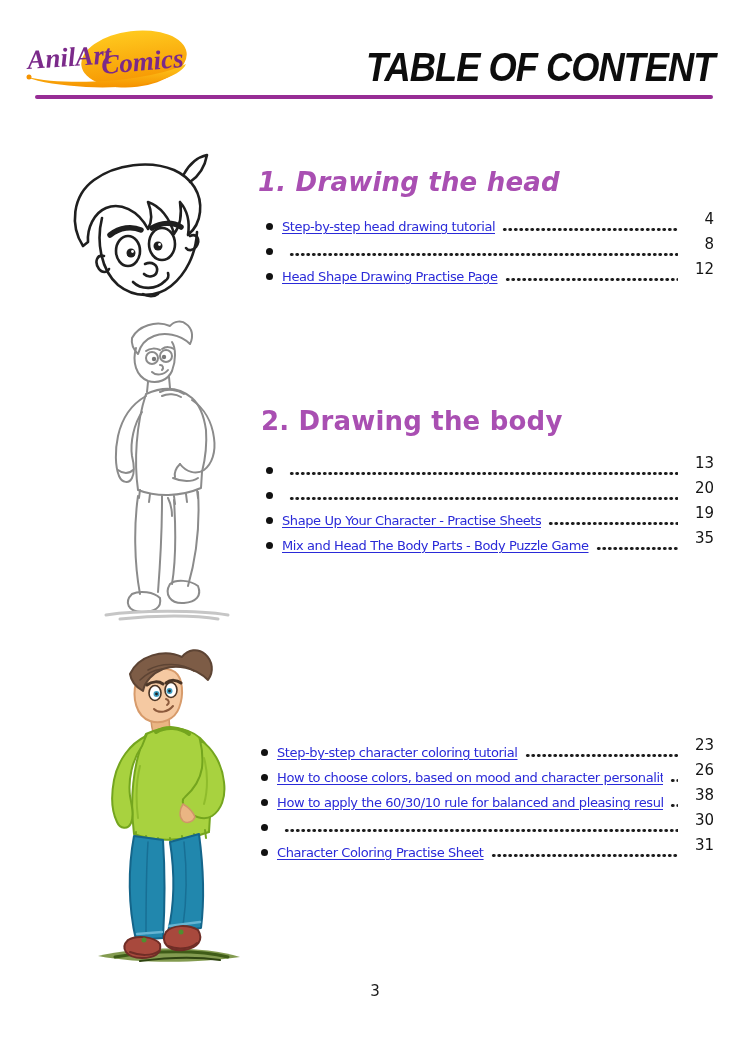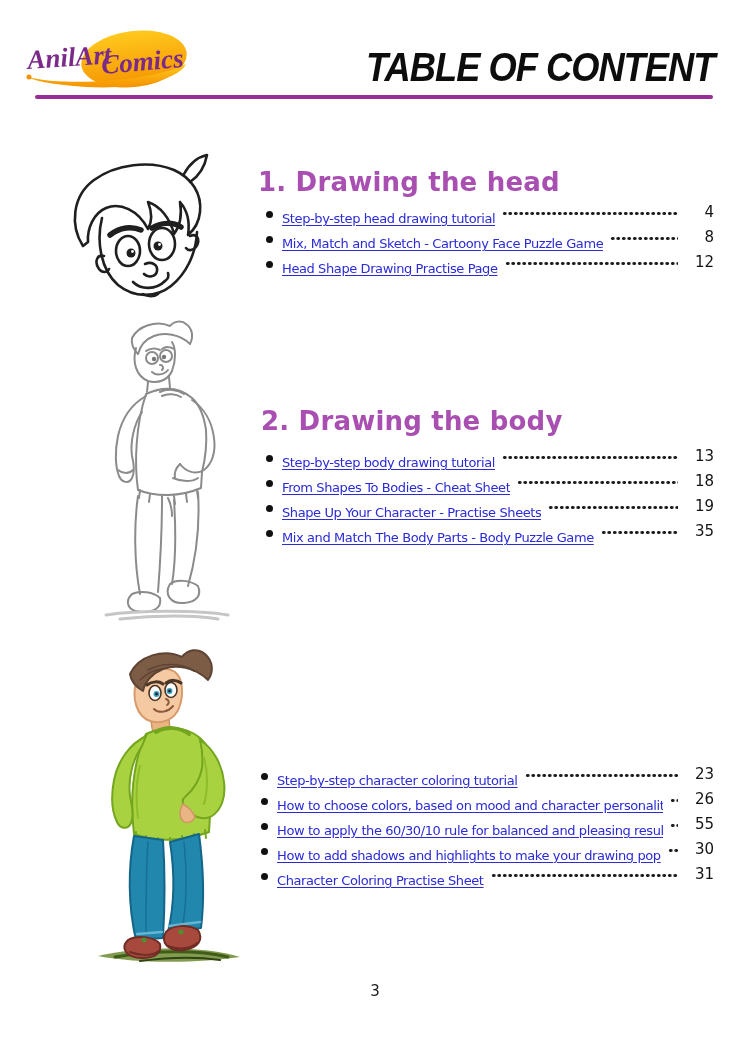--- a/index.html
+++ b/index.html
@@ -41,31 +41,32 @@
   }
 
   
   .section-heading {
     position: absolute;
     color: #a94fb2;
     font-size: 26px;
     letter-spacing: 0.2px;
     white-space: nowrap;
   }
-  #heading-1 { left: 258px; top: 167px; }
+  #heading-1 { left: 258px; top: 167px; font-style: italic; }
   #heading-2 { left: 261px; top: 406px; text-align: center; }
   #heading-3 { left: 252px; top: 691px; }
 
   .toc-list { position: absolute; }
   #list-1 { left: 266px; top: 211px; width: 448px; }
   #list-2 { left: 266px; top: 455px; width: 448px; }
-  #list-3 { left: 261px; top: 737px; width: 453px; margin-top: 36px; }
+  #list-3 { left: 261px; top: 737px; width: 453px; }
 
   .toc-row {
     display: flex;
+    align-items: flex-end;
     height: 25px;
   }
   .bullet {
     flex: 0 0 auto;
     width: 7px; height: 7px;
     border-radius: 50%;
     background: #111;
     margin: 0 9px 6px 0;
   }
   .toc-link {
@@ -228,55 +229,52 @@
   <h2 id="heading-1" class="section-heading">1. Drawing the head</h2>
   <div id="list-1" class="toc-list">
     <div class="toc-row">
       <span class="bullet"></span>
       <a class="toc-link">Step-by-step head drawing tutorial</a>
       <span class="leader"></span>
       <span class="pagenum">4</span>
     </div>
     <div class="toc-row">
       <span class="bullet"></span>
-      <a class="toc-link">Mix, Match and Sketch - Cartoony Face Puzzle Game</a>
       <span class="leader"></span>
       <span class="pagenum">8</span>
     </div>
     <div class="toc-row">
       <span class="bullet"></span>
       <a class="toc-link">Head Shape Drawing Practise Page</a>
       <span class="leader"></span>
       <span class="pagenum">12</span>
     </div>
   </div>
 
   <h2 id="heading-2" class="section-heading">2. Drawing the body</h2>
   <div id="list-2" class="toc-list">
     <div class="toc-row">
       <span class="bullet"></span>
-      <a class="toc-link">Step-by-step body drawing tutorial</a>
       <span class="leader"></span>
       <span class="pagenum">13</span>
     </div>
     <div class="toc-row">
       <span class="bullet"></span>
-      <a class="toc-link">From Shapes To Bodies - Cheat Sheet</a>
-      <span class="leader"></span>
-      <span class="pagenum">18</span>
+      <span class="leader"></span>
+      <span class="pagenum">20</span>
     </div>
     <div class="toc-row">
       <span class="bullet"></span>
       <a class="toc-link">Shape Up Your Character - Practise Sheets</a>
       <span class="leader"></span>
       <span class="pagenum">19</span>
     </div>
     <div class="toc-row">
       <span class="bullet"></span>
-      <a class="toc-link">Mix and Match The Body Parts - Body Puzzle Game</a>
+      <a class="toc-link">Mix and Head The Body Parts - Body Puzzle Game</a>
       <span class="leader"></span>
       <span class="pagenum">35</span>
     </div>
   </div>
 
   <div id="list-3" class="toc-list">
     <div class="toc-row">
       <span class="bullet"></span>
       <a class="toc-link">Step-by-step character coloring tutorial</a>
       <span class="leader"></span>
@@ -285,25 +283,24 @@
     <div class="toc-row">
       <span class="bullet"></span>
       <a class="toc-link">How to choose colors, based on mood and character personality</a>
       <span class="leader"></span>
       <span class="pagenum">26</span>
     </div>
     <div class="toc-row">
       <span class="bullet"></span>
       <a class="toc-link">How to apply the 60/30/10 rule for balanced and pleasing results</a>
       <span class="leader"></span>
-      <span class="pagenum">55</span>
-    </div>
-    <div class="toc-row">
-      <span class="bullet"></span>
-      <a class="toc-link">How to add shadows and highlights to make your drawing pop</a>
+      <span class="pagenum">38</span>
+    </div>
+    <div class="toc-row">
+      <span class="bullet"></span>
       <span class="leader"></span>
       <span class="pagenum">30</span>
     </div>
     <div class="toc-row">
       <span class="bullet"></span>
       <a class="toc-link">Character Coloring Practise Sheet</a>
       <span class="leader"></span>
       <span class="pagenum">31</span>
     </div>
   </div>

